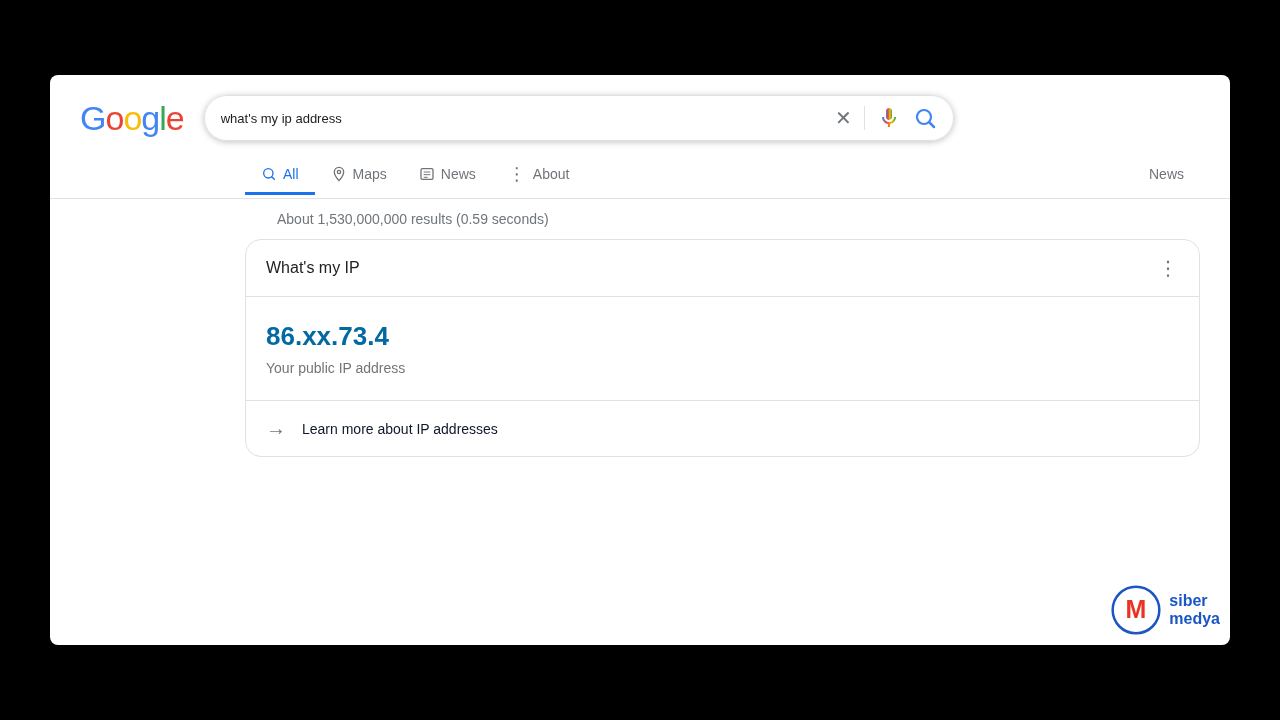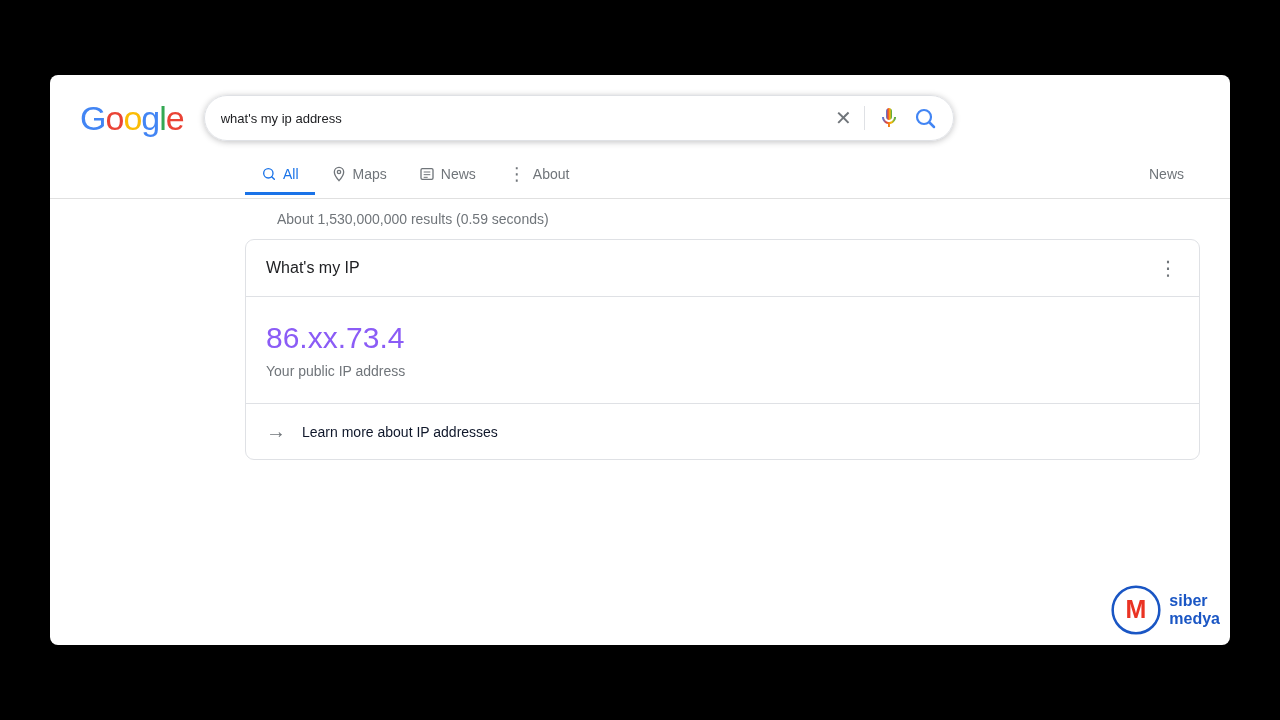--- a/index.html
+++ b/index.html
@@ -130,21 +130,21 @@
     .results-info {
       padding: 12px 30px 12px 195px;
       font-size: 14px;
       color: #70757a;
       margin-left: 32px;
     }
 
     .ip-card {
       margin: 0 30px 0 195px;
       border: 1px solid #dfe1e5;
-      border-radius: 9px;
+      border-radius: 16px;
       overflow: hidden;
     }
 
     .ip-card-header {
       display: flex;
       align-items: center;
       justify-content: space-between;
       padding: 16px 20px;
       border-bottom: 1px solid #dfe1e5;
     }
@@ -160,23 +160,23 @@
       cursor: pointer;
       letter-spacing: 1px;
     }
 
     .ip-card-body {
       padding: 24px 20px;
       border-bottom: 1px solid #dfe1e5;
     }
 
     .ip-address {
-      font-size: 30px;
-      color: #8b5cf6;
-      font-weight: 400;
+      font-size: 26px;
+      color: #0369a1;
+      font-weight: 700;
       margin-bottom: 8px;
     }
 
     .ip-label {
       font-size: 14px;
       color: #70757a;
     }
 
     .ip-card-footer {
       display: flex;

